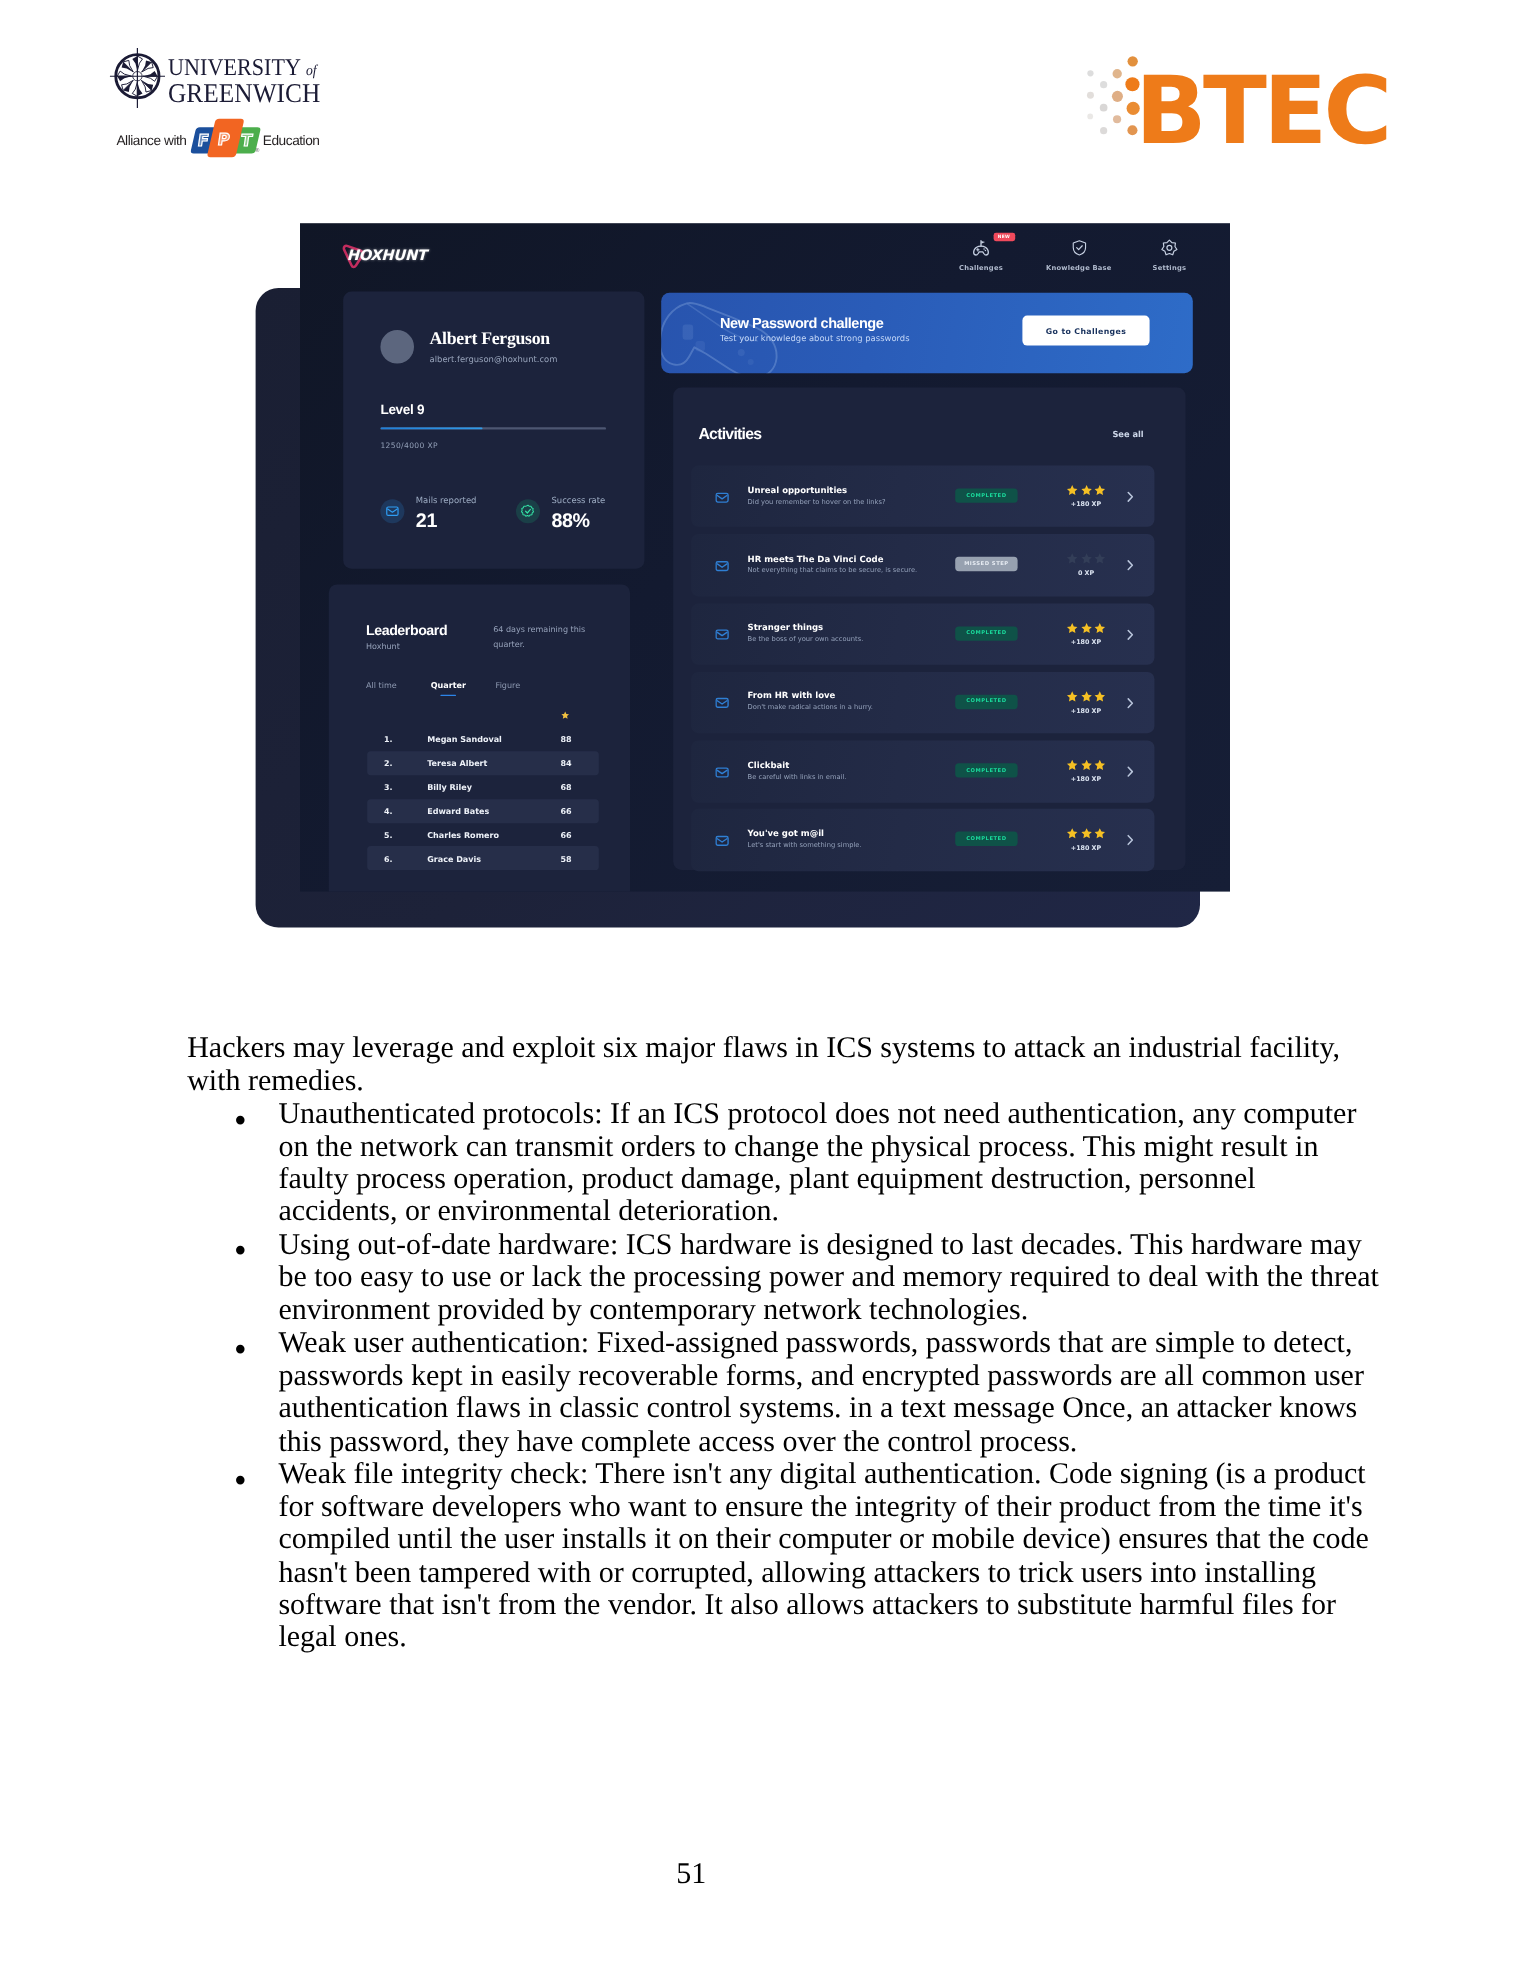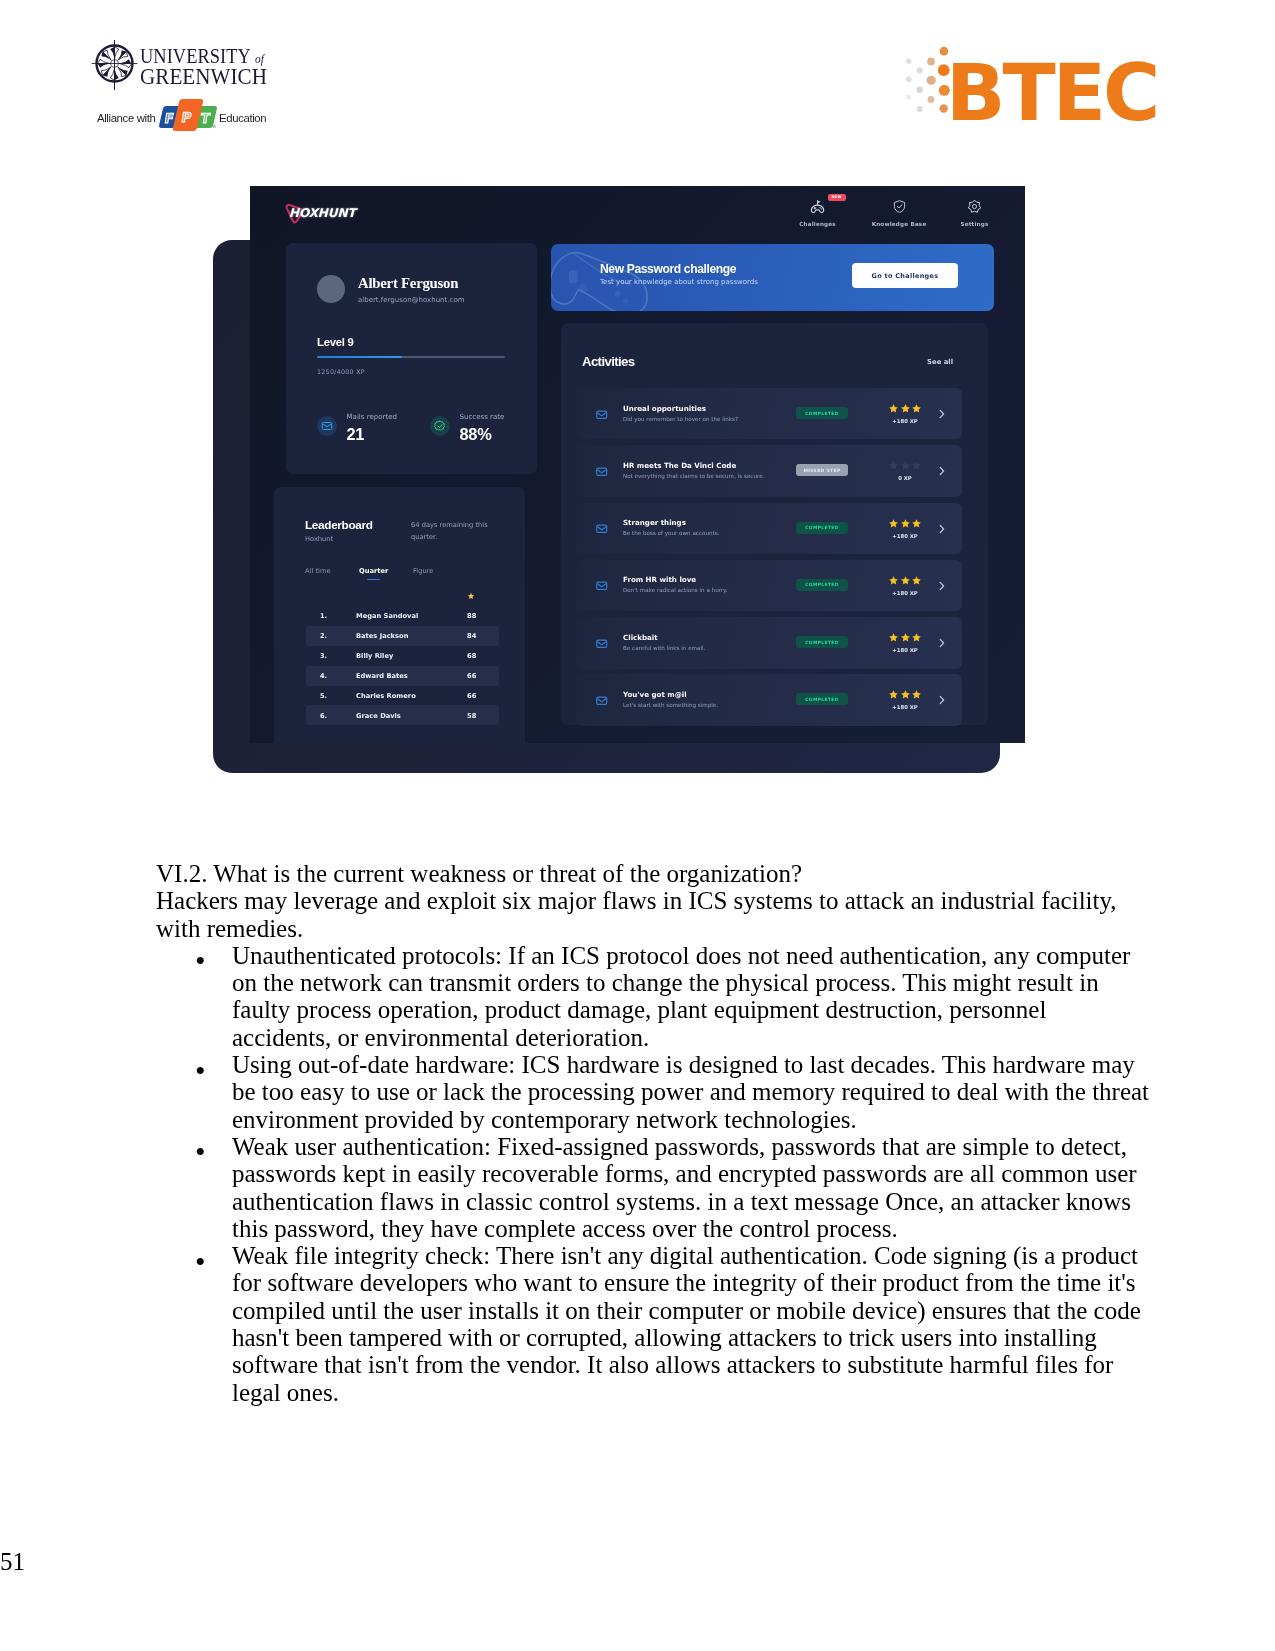--- a/index.html
+++ b/index.html
@@ -102,21 +102,21 @@
   .act .astars svg{margin:0 .3px;vertical-align:top;}
   .act .axp{position:absolute;left:311px;top:30px;width:36px;text-align:center;font-size:5.3px;font-weight:bold;color:#dbe3f0;line-height:7px;}
   .act .achev{position:absolute;left:362px;top:18px;width:8px;height:16px;}
 
   
   #content{position:absolute;left:156px;top:860px;width:994px;font-family:"Liberation Serif",serif;font-size:25px;color:#000;line-height:27.3px;}
   #content .para{margin:0;}
   #content ul{list-style:none;margin:0;padding:0;}
   #content li{position:relative;padding-left:76px;margin:0;text-align:left;}
   #content li .bul{position:absolute;left:39px;top:9.5px;font-size:30px;line-height:20px;}
-  #pagenum{position:absolute;left:0;top:1548px;width:1152px;text-align:left;font-family:"Liberation Serif",serif;font-size:25px;color:#000;}
+  #pagenum{position:absolute;left:0;top:1548px;width:1152px;text-align:center;font-family:"Liberation Serif",serif;font-size:25px;color:#000;}
 </style>
 </head>
 <body>
 
 <div class="page">
 
   <div id="uni-logo">
     <svg id="compass" width="47" height="52" viewBox="0 0 47 52">
         <circle cx="23.5" cy="24.5" r="18" fill="none" stroke="#1b1b35" stroke-width="2.4"></circle>
         <path d="M23.50 19.70 L21.78 13.64 L19.24 10.12 L23.50 7.70 Z" fill="#1b1b35"></path>
@@ -266,21 +266,21 @@
           <path d="M12 2.5 L14.9 8.7 L21.5 9.6 L16.7 14.2 L17.9 20.9 L12 17.7 L6.1 20.9 L7.3 14.2 L2.5 9.6 L9.1 8.7 Z" fill="#f0c040"></path>
         </svg>
         <div id="lb-rows">
             <div class="lbrow">
               <span class="rk">1.</span>
               <span class="nm">Megan Sandoval</span>
               <span class="sc">88</span>
             </div>
             <div class="lbrow alt">
               <span class="rk">2.</span>
-              <span class="nm">Bates Jackson</span>
+              <span class="nm">Teresa Albert</span>
               <span class="sc">84</span>
             </div>
             <div class="lbrow">
               <span class="rk">3.</span>
               <span class="nm">Billy Riley</span>
               <span class="sc">68</span>
             </div>
             <div class="lbrow alt">
               <span class="rk">4.</span>
               <span class="nm">Edward Bates</span>
@@ -439,21 +439,20 @@
                 <path d="M2.2 4.4 L5.6 8 L2.2 11.6" fill="none" stroke="#b9c5db" stroke-width="1.3" stroke-linecap="round" stroke-linejoin="round"></path>
               </svg>
             </div>
           </div>
       </div>
 
     </div>
   </div>
 
   <div id="content">
-    <p class="para">VI.2. What is the current weakness or threat of the organization?</p>
     <p class="para">Hackers may leverage and exploit six major flaws in ICS systems to attack an industrial facility, with remedies.</p>
     <ul id="bullets">
         <li><span class="bul">•</span><span>Unauthenticated protocols: If an ICS protocol does not need authentication, any computer on the network can transmit orders to change the physical process. This might result in faulty process operation, product damage, plant equipment destruction, personnel accidents, or environmental deterioration.</span></li>
         <li><span class="bul">•</span><span>Using out-of-date hardware: ICS hardware is designed to last decades. This hardware may be too easy to use or lack the processing power and memory required to deal with the threat environment provided by contemporary network technologies.</span></li>
         <li><span class="bul">•</span><span>Weak user authentication: Fixed-assigned passwords, passwords that are simple to detect, passwords kept in easily recoverable forms, and encrypted passwords are all common user authentication flaws in classic control systems. in a text message Once, an attacker knows this password, they have complete access over the control process.</span></li>
         <li><span class="bul">•</span><span>Weak file integrity check: There isn't any digital authentication. Code signing (is a product for software developers who want to ensure the integrity of their product from the time it's compiled until the user installs it on their computer or mobile device) ensures that the code hasn't been tampered with or corrupted, allowing attackers to trick users into installing software that isn't from the vendor. It also allows attackers to substitute harmful files for legal ones.</span></li>
       </ul>
   </div>
   <div id="pagenum">51</div>
 </div>

